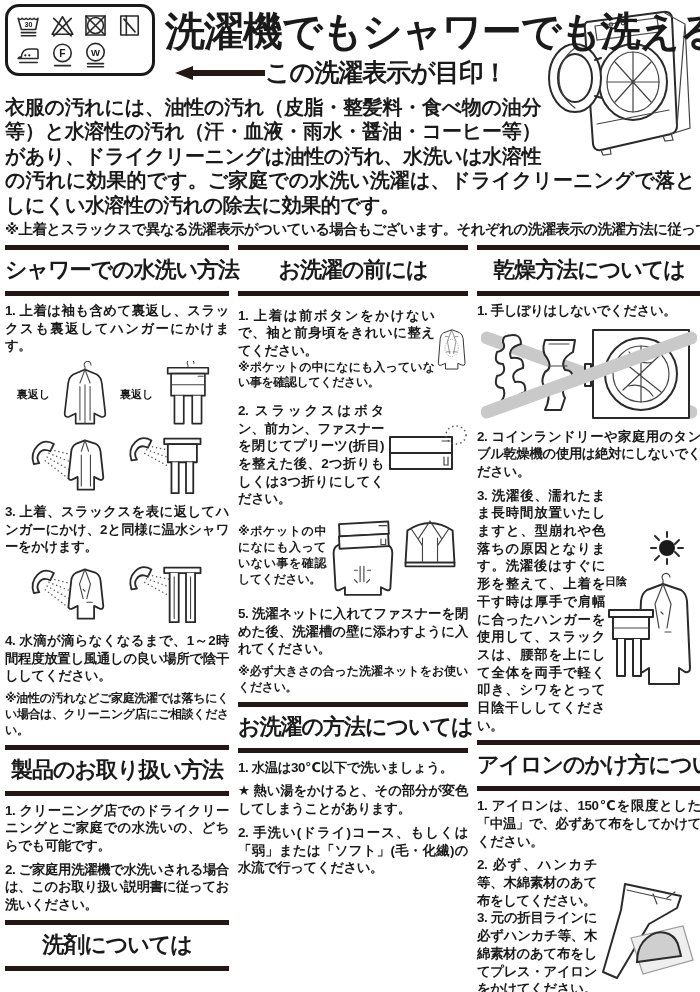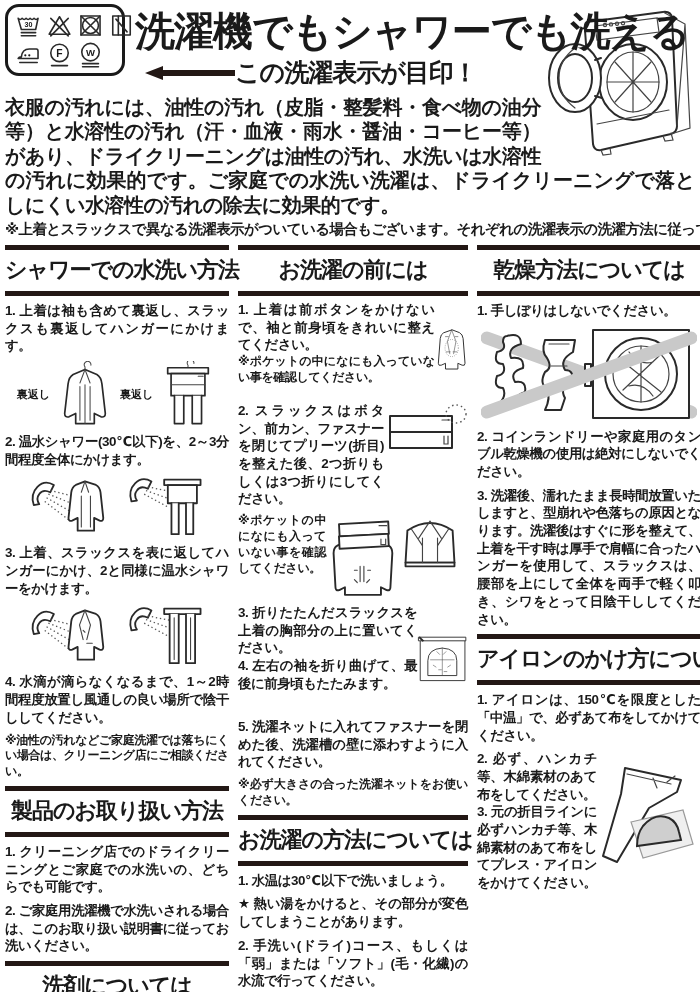--- a/index.html
+++ b/index.html
@@ -11,42 +11,42 @@
   }
   .page { width:700px; min-height:992px; padding:4px 5px 6px 5px; }
 
   
   .hdr { position:relative; }
   .machine { float:right; width:150px; height:152px; margin:0 0 2px 4px; }
   .hdr-top { display:flex; align-items:flex-start; gap:10px; }
   .carebox {
     border:3px solid #1a1a1a; border-radius:14px;
     padding:5px 7px; display:grid; grid-template-columns:repeat(4,1fr);
-    gap:2px 4px; width:120px; flex:0 0 auto;
+    gap:2px 4px; width:150px; flex:0 0 auto;
   }
   .carebox svg { width:27px; height:27px; display:block; }
   .titleblock { padding-top:6px; }
   .title { font-size:40px; font-weight:bold; letter-spacing:-1px; line-height:1.05; white-space:nowrap; }
   .subtitle { display:flex; align-items:center; margin:4px 0 0 10px; }
   .subtitle .arrow { width:90px; height:16px; }
   .subtitle .st { font-size:25px; font-weight:bold; letter-spacing:-1px; }
   .intro { font-size:20px; font-weight:bold; line-height:1.22; margin-top:6px; letter-spacing:-0.5px; text-align:justify; }
   .topnote { font-size:14.5px; font-weight:bold; margin-top:3px; letter-spacing:-0.6px; white-space:nowrap; }
 
   
   .cols { display:grid; grid-template-columns:224px 230px 224px; gap:0 9px; margin-top:6px; clear:both; }
   .sec-h {
     border-top:5px solid #231815; border-bottom:5px solid #231815;
     text-align:center; font-size:22px; font-weight:bold;
     padding:5px 0 6px; margin:6px 0 4px; letter-spacing:-1px; white-space:nowrap;
   }
   .sec-h:first-child { margin-top:0;text-align:center; }
   .p { font-size:13.4px; font-weight:bold; line-height:1.32; margin:6px 0; letter-spacing:-0.4px; text-align:justify; }
   .note { font-size:12px; }
-  .row { display:flex; align-items:flex-start; margin:5px 0; }
+  .row { display:flex; align-items:center; margin:5px 0; }
   .row .p { flex:1; margin:0; }
   .fig { display:flex; justify-content:center; align-items:flex-end; gap:6px; margin:3px 0 6px;text-align:center; }
   .fig svg { display:block; }
   .figlab { font-size:11px; font-weight:bold; align-self:center; }
   .ironfig { position:relative; }
   .ironfig .figlab { position:absolute; }
 
   svg .ln { fill:none; stroke:#2a2a2a; stroke-width:2; stroke-linecap:round; stroke-linejoin:round; }
   svg .thin { fill:none; stroke:#444; stroke-width:1.2; stroke-linecap:round; }
   svg .dots { fill:none; stroke:#555; stroke-width:1.4; stroke-dasharray:1.5 3; }
@@ -151,21 +151,20 @@
         <span class="figlab">裏返し</span>
         <svg width="58" height="66" viewBox="0 0 64 78">
           <path class="thin" d="M32 8 v-3 a4 4 0 1 1 7 -2"></path>
           <rect class="ln fillw" x="8" y="8" width="48" height="7"></rect>
           <rect class="ln fillw" x="12" y="15" width="40" height="26"></rect>
           <path class="thin" d="M12 28 H52 M44 18 h6"></path>
           <path class="ln fillw" d="M16 41 V74 H27 V41 M37 41 V74 H48 V41"></path>
         </svg>
       </div>
 
-      <p class="p">2. 温水シャワー(30℃以下)を、2～3分間程度全体にかけます。</p>
       <div class="fig">
         <svg width="92" height="64" viewBox="0 0 100 70">
           <path class="ln fillw" d="M6 34 Q2 22 10 14 Q18 6 28 12 L24 20 Q16 16 12 22 Q8 27 12 33 Z"></path>
           <path class="dots" d="M22 22 L52 34 M24 18 L56 26 M20 26 L48 42 M18 30 L44 50"></path>
           <path class="ln fillw" d="M62 8 L52 12 Q48 14 47 20 L44 48 Q44 52 48 51 L54 48 V62 H72 V48 L78 51 Q82 52 82 48 L79 20 Q78 14 74 12 Z"></path>
           <path class="thin" d="M62 8 L58 20 M62 8 L66 20 M58 24 V58 M68 24 V58"></path>
         </svg>
         <svg width="80" height="64" viewBox="0 0 88 70">
           <path class="ln fillw" d="M6 30 Q2 18 10 10 Q18 2 28 8 L24 16 Q16 12 12 18 Q8 23 12 29 Z"></path>
           <path class="dots" d="M22 18 L50 28 M24 14 L54 20 M20 22 L46 36"></path>
@@ -238,38 +237,20 @@
           <path class="thin" d="M56 13 h8 M58 27 v6 h5 v-6"></path>
         </svg>
         <svg width="64" height="86" viewBox="0 0 68 90">
           <path class="ln fillw" d="M10 18 Q34 2 58 18 L60 52 H8 Z"></path>
           <path class="thin" d="M34 8 L22 26 M34 8 L46 26 M14 16 L26 34 M54 16 L42 34"></path>
           <path class="ln fillw" d="M8 52 H60 V56 H8 Z"></path>
           <path class="thin" d="M26 26 V52 M42 26 V52"></path>
         </svg>
       </div>
 
-      <div class="row">
-        <div>
-          <p class="p">3. 折りたたんだスラックスを上着の胸部分の上に置いてください。</p>
-          <p class="p">4. 左右の袖を折り曲げて、最後に前身頃もたたみます。</p>
-        </div>
-        <svg width="112" height="108" viewBox="0 0 112 108">
-          <defs>
-            <pattern id="stip" width="7" height="7" patternUnits="userSpaceOnUse">
-              <path d="M1 2 l2 1 M5 5 l1 -2" stroke="#888" stroke-width="0.8" fill="none"></path>
-            </pattern>
-          </defs>
-          <rect class="ln" x="8" y="14" width="98" height="90" fill="url(#stip)"></rect>
-          <rect class="ln fillw" x="4" y="8" width="104" height="8"></rect>
-          <path d="M6 6 L16 16 L12 18 L4 10 Z" fill="#2a2a2a"></path>
-          <path class="ln fillw" d="M24 92 V60 Q24 34 56 32 Q88 34 88 60 V92 Z"></path>
-          <path class="thin" d="M56 32 V92 M30 58 H82 M44 40 l6 6 M64 40 l-6 6 M36 70 l6 4 M74 70 l-6 4 M48 80 h6 M60 84 h6"></path>
-        </svg>
-      </div>
 
       <p class="p">5. 洗濯ネットに入れてファスナーを閉めた後、洗濯槽の壁に添わすように入れてください。</p>
       <p class="p note">※必ず大きさの合った洗濯ネットをお使いください。</p>
 
       <h2 class="sec-h">お洗濯の方法については</h2>
       <p class="p">1. 水温は30℃以下で洗いましょう。</p>
       <p class="p">★ 熱い湯をかけると、その部分が変色してしまうことがあります。</p>
       <p class="p">2. 手洗い(ドライ)コース、もしくは「弱」または「ソフト」(毛・化繊)の水流で行ってください。</p>
 
     </section>
@@ -289,20 +270,38 @@
           <circle class="thin" cx="160" cy="48" r="28"></circle>
           <path class="thin" d="M140 34 L180 66 M178 30 L142 64 M160 20 L160 76 M148 26 q10 14 24 10 M172 70 q-10 -14 -24 -10"></path>
           <rect class="ln fillw" x="104" y="38" width="6" height="22"></rect>
           <path class="xband" d="M210 12 L6 86"></path>
         </svg>
       </div>
       <p class="p">2. コインランドリーや家庭用のタンブル乾燥機の使用は絶対にしないでください。</p>
 
       <div class="row">
         <p class="p">3. 洗濯後、濡れたまま長時間放置いたしますと、型崩れや色落ちの原因となります。洗濯後はすぐに形を整えて、上着を干す時は厚手で肩幅に合ったハンガーを使用して、スラックスは、腰部を上にして全体を両手で軽く叩き、シワをとって日陰干ししてください。</p>
+        <div style="flex:0 0 96px">
+          <svg width="96" height="40" viewBox="0 0 96 40">
+            <circle cx="62" cy="20" r="8" fill="#1a1a1a"></circle>
+            <path class="ln" d="M62 4 V9 M62 31 V36 M46 20 H51 M73 20 H78 M50 8 L54 12 M74 28 L70 24 M74 12 L70 16 M50 32 L54 28"></path>
+          </svg>
+          <div style="position:relative">
+            <span class="figlab" style="position:absolute;left:0;top:2px">日陰</span>
+            <svg width="96" height="118" viewBox="0 0 96 118">
+              <path class="thin" d="M58 12 v-4 a4 4 0 1 1 7 -3"></path>
+              <path class="ln fillw" d="M58 12 L42 18 Q37 21 36 29 L33 96 Q33 101 38 100 L44 96 V112 H74 V96 L80 100 Q85 101 85 96 L82 29 Q81 21 76 18 Z"></path>
+              <path class="thin" d="M58 12 L50 32 L54 56 M58 12 L66 32 L62 56 M60 60 h6 M56 40 l2 2"></path>
+              <rect class="ln fillw" x="4" y="38" width="44" height="7"></rect>
+              <rect class="ln fillw" x="8" y="45" width="36" height="22"></rect>
+              <path class="ln fillw" d="M12 67 V104 H20 V67 M28 67 V104 H36 V67"></path>
+              <path class="thin" d="M8 56 H44"></path>
+            </svg>
+          </div>
+        </div>
       </div>
 
       <h2 class="sec-h">アイロンのかけ方については</h2>
       <p class="p">1. アイロンは、150℃を限度とした「中温」で、必ずあて布をしてかけてください。</p>
 
       <div class="row">
         <div>
           <p class="p">2. 必ず、ハンカチ等、木綿素材のあて布をしてください。</p>
           <p class="p">3. 元の折目ラインに必ずハンカチ等、木綿素材のあて布をしてプレス・アイロンをかけてください。</p>
         </div>

